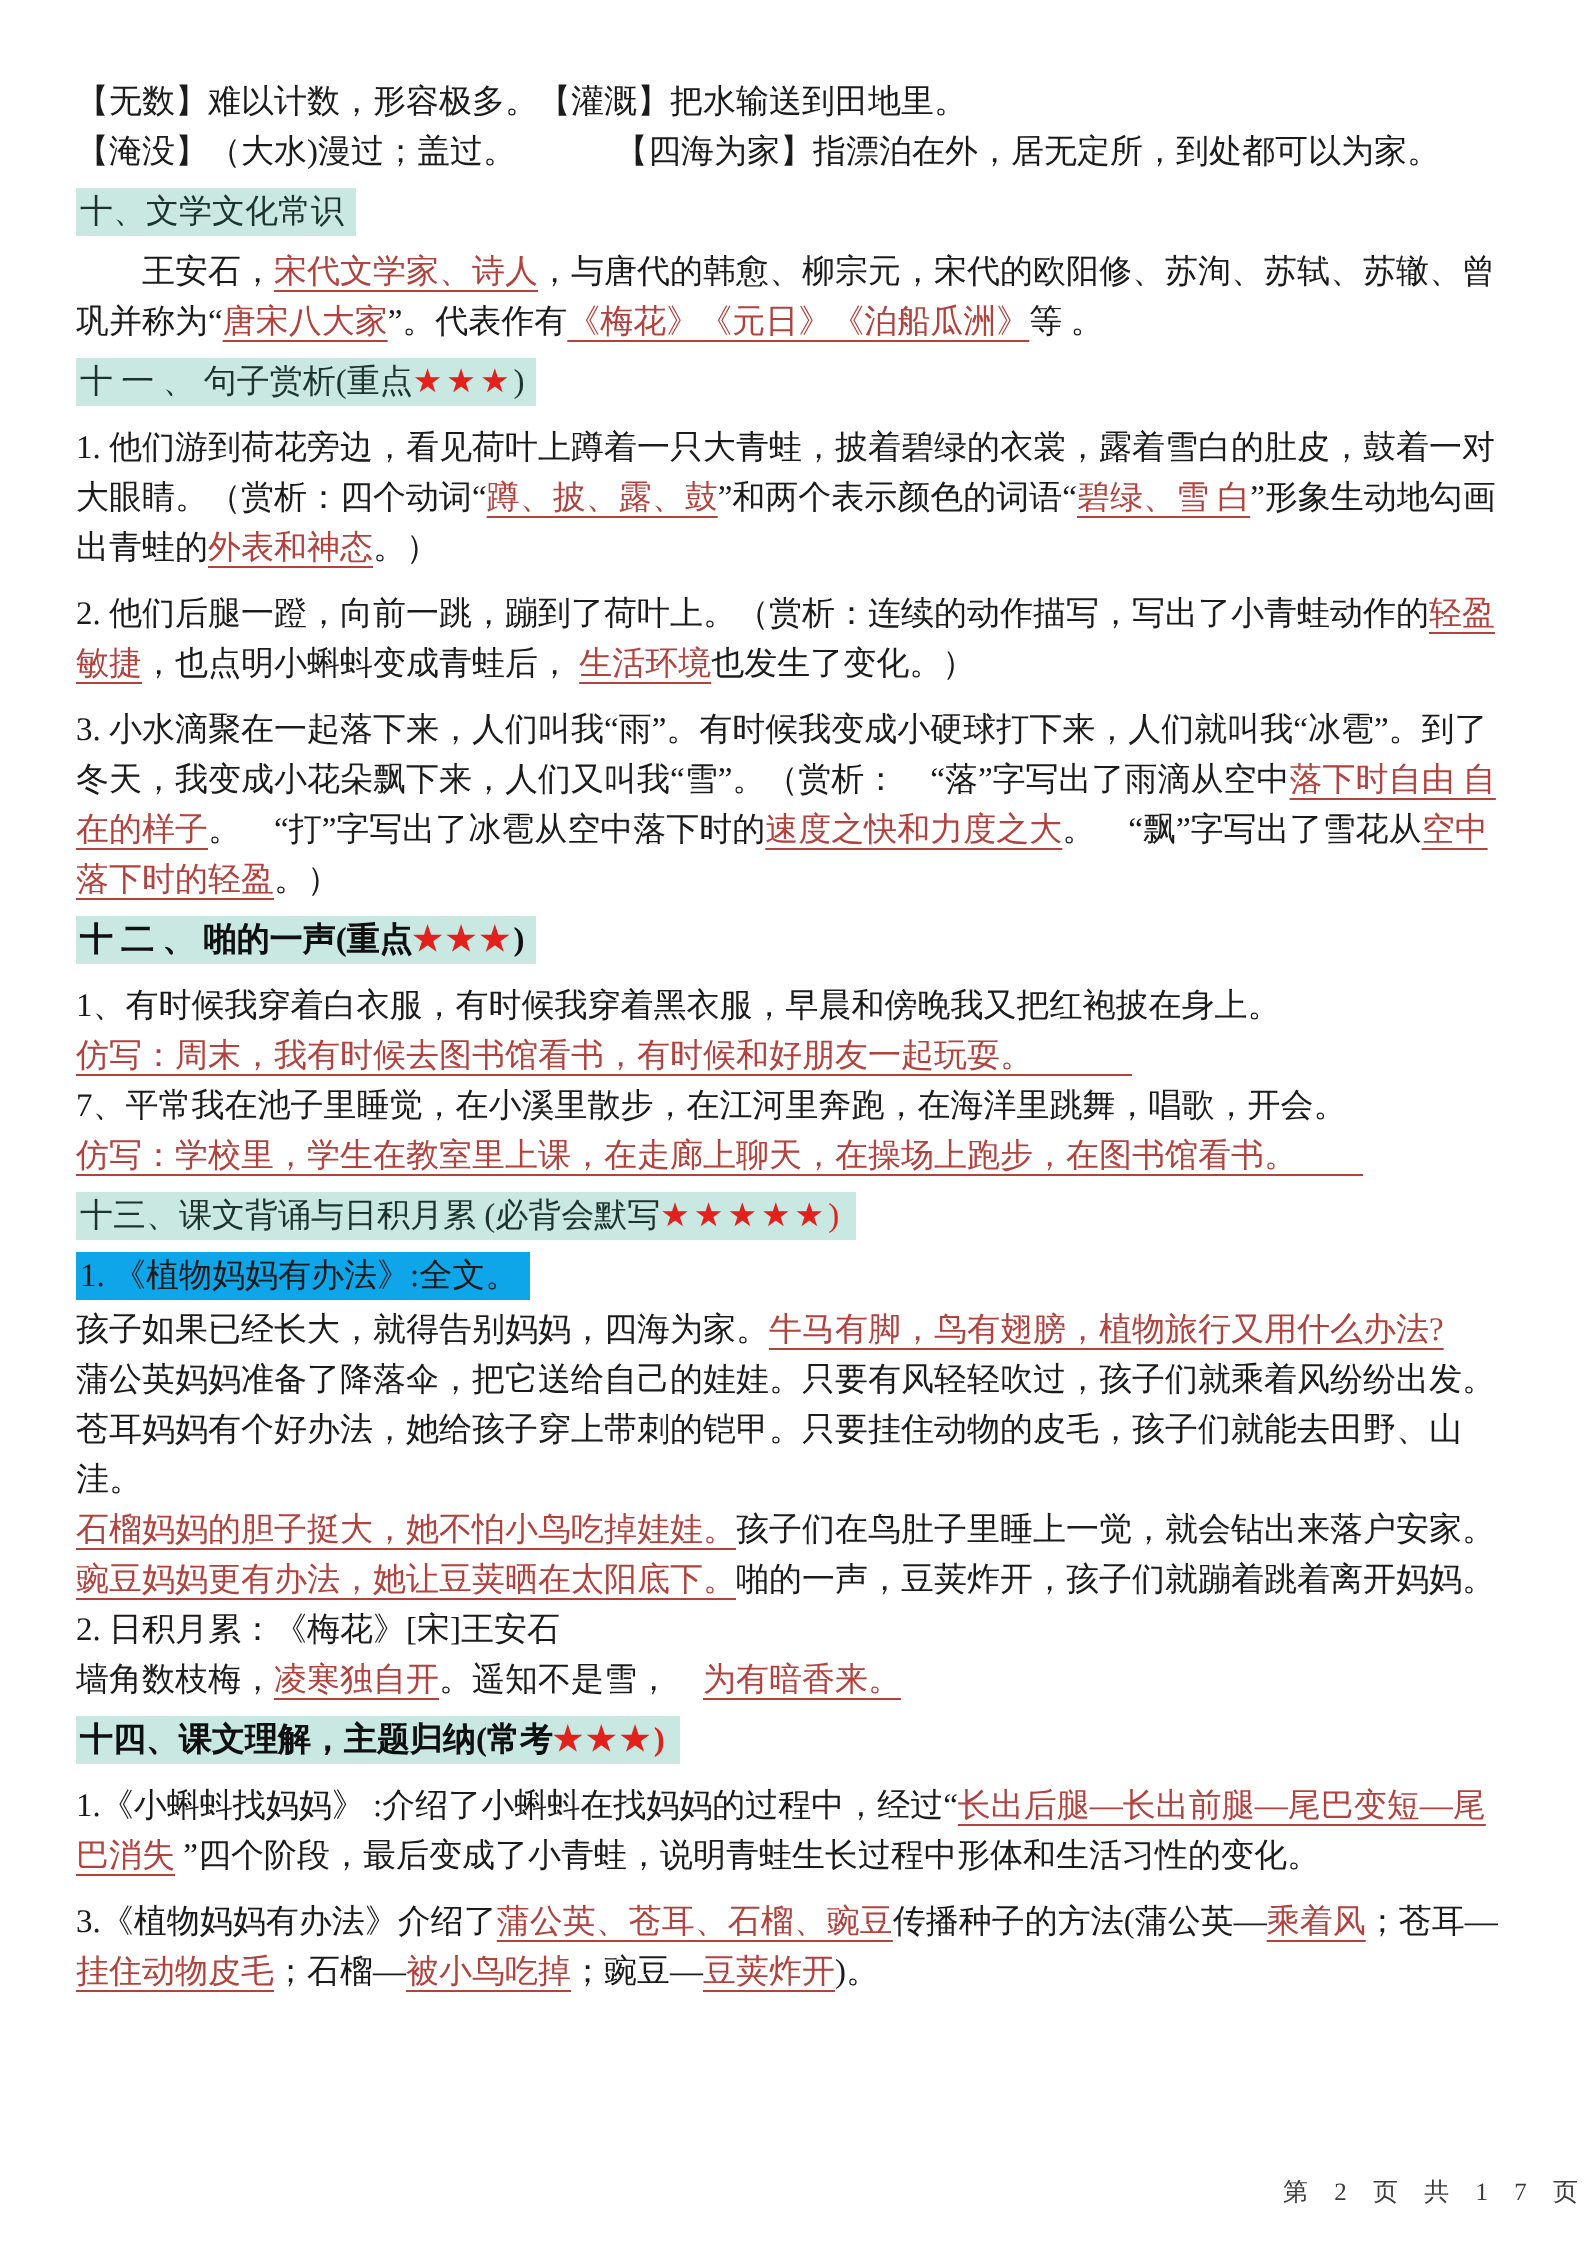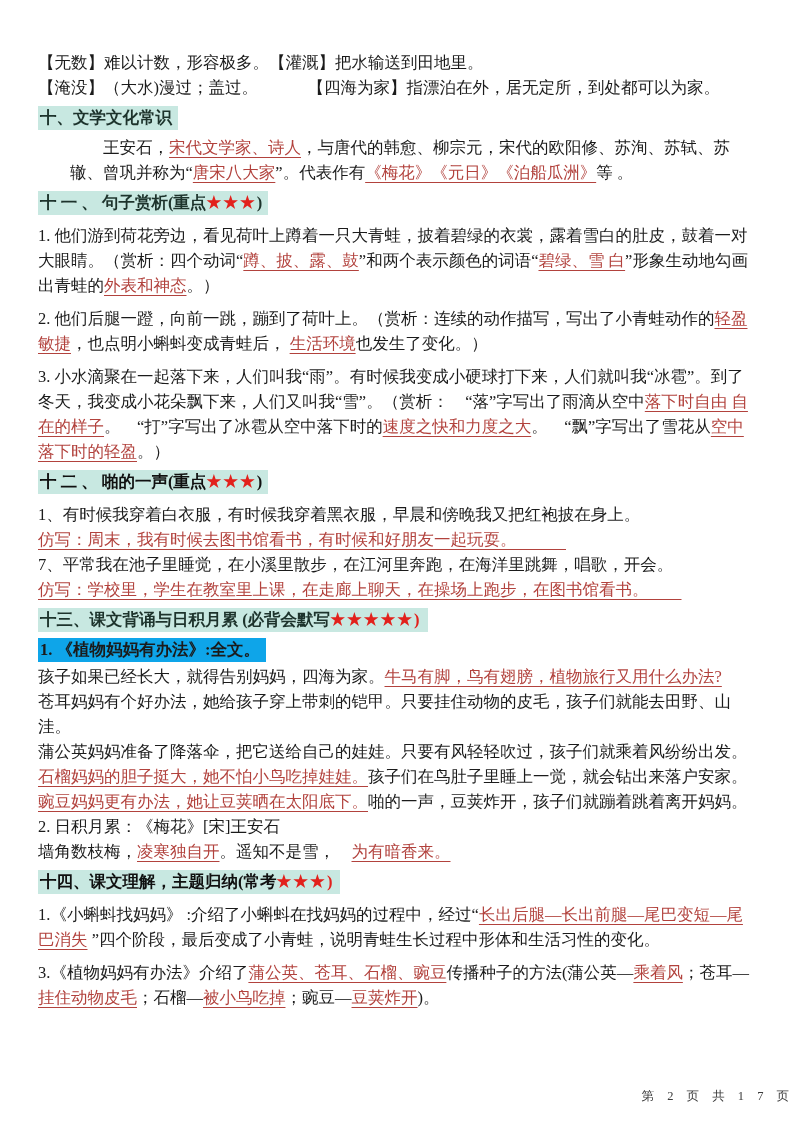--- a/index.html
+++ b/index.html
@@ -2,31 +2,31 @@
 <html><head>
 <meta charset="utf-8">
 <style>
   html,body{margin:0;padding:0;}
   body{
     width:794px;height:1122px;background:#ffffff;position:relative;overflow:hidden;
     font-family:"Liberation Serif","DejaVu Serif",serif;
   }
   .page{
     position:absolute;inset:0;box-sizing:border-box;
-    padding:50px 38px 0 38px;
+    padding:38px 38px 0 38px;
     color:#1b1b1b;font-size:16.5px;line-height:25px;
   }
   .blk{margin:0;}
   .pg{margin-top:8px;}
   .ln{margin:0;}
   .h{margin:5px 0 5px 0;color:#1d332c;}
   .hb{font-weight:bold;color:#101010;}
   .sub{margin:2px 0;}
-  .indent{text-indent:2em;margin-left:32px;}
-  .hl{padding:2px 6px 3px 2px;font-weight:bold;}
+  .indent{text-indent:2em;}
+  .hl{padding:2px 6px 3px 2px;}
   .hl-cyan{background:#c8e8e1;}
   .hl-cream{background:#0ea5e9;}
   .r{color:#b2423d;text-decoration:underline;text-decoration-color:#b2423d;text-underline-offset:4px;}
   .st{color:#e2211c;letter-spacing:2px;}
   .footer{
     position:absolute;left:0;right:0;bottom:13px;text-align:right;
     font-size:12.5px;letter-spacing:5px;color:#3a3a3a;
   }
 </style>
 </head>
@@ -43,22 +43,22 @@
       <div class="blk pg"><span>2. 他们后腿一蹬，向前一跳，蹦到了荷叶上。（赏析：连续的动作描写，写出了小青蛙动作的</span><span class="r">轻盈敏捷</span><span>，也点明小蝌蚪变成青蛙后， </span><span class="r">生活环境</span><span>也发生了变化。）</span></div>
       <div class="blk pg"><span>3. 小水滴聚在一起落下来，人们叫我“雨”。有时候我变成小硬球打下来，人们就叫我“冰雹”。到了冬天，我变成小花朵飘下来，人们又叫我“雪”。（赏析：　“落”字写出了雨滴从空中</span><span class="r">落下时自由 自在的样子</span><span>。　“打”字写出了冰雹从空中落下时的</span><span class="r">速度之快和力度之大</span><span>。　“飘”字写出了雪花从</span><span class="r">空中落下时的轻盈</span><span>。）</span></div>
       <div class="blk h hb pg"><span class="hl hl-cyan"><span>十 二 、 啪的一声(重点</span><span class="st">★★★</span><span>)</span></span></div>
       <div class="blk pg"><span>1、有时候我穿着白衣服，有时候我穿着黑衣服，早晨和傍晚我又把红袍披在身上。</span></div>
       <div class="blk ln"><span class="r">仿写：周末，我有时候去图书馆看书，有时候和好朋友一起玩耍。　　　</span></div>
       <div class="blk ln"><span>7、平常我在池子里睡觉，在小溪里散步，在江河里奔跑，在海洋里跳舞，唱歌，开会。</span></div>
       <div class="blk ln"><span class="r">仿写：学校里，学生在教室里上课，在走廊上聊天，在操场上跑步，在图书馆看书。　　</span></div>
       <div class="blk h"><span class="hl hl-cyan"><span>十三、课文背诵与日积月累 (必背会默写</span><span class="st">★★★★★</span><span class="st">)</span></span></div>
       <div class="blk sub"><span class="hl hl-cream"><span>1. 《植物妈妈有办法》:全文。</span></span></div>
       <div class="blk ln"><span>孩子如果已经长大，就得告别妈妈，四海为家。</span><span class="r">牛马有脚，鸟有翅膀，植物旅行又用什么办法?</span></div>
+      <div class="blk ln"><span>蒲公英妈妈准备了降落伞，把它送给自己的娃娃。只要有风轻轻吹过，孩子们就乘着风纷纷出发。</span></div>
       <div class="blk ln"><span>苍耳妈妈有个好办法，她给孩子穿上带刺的铠甲。只要挂住动物的皮毛，孩子们就能去田野、山洼。</span></div>
-      <div class="blk ln"><span>蒲公英妈妈准备了降落伞，把它送给自己的娃娃。只要有风轻轻吹过，孩子们就乘着风纷纷出发。</span></div>
       <div class="blk ln"><span class="r">石榴妈妈的胆子挺大，她不怕小鸟吃掉娃娃。</span><span>孩子们在鸟肚子里睡上一觉，就会钻出来落户安家。</span></div>
       <div class="blk ln"><span class="r">豌豆妈妈更有办法，她让豆荚晒在太阳底下。</span><span>啪的一声，豆荚炸开，孩子们就蹦着跳着离开妈妈。</span></div>
       <div class="blk ln"><span>2. 日积月累：《梅花》[宋]王安石</span></div>
       <div class="blk ln"><span>墙角数枝梅，</span><span class="r">凌寒独自开</span><span>。遥知不是雪，　</span><span class="r">为有暗香来。</span></div>
       <div class="blk h hb pg"><span class="hl hl-cyan"><span>十四、课文理解，主题归纳(常考</span><span class="st">★★★</span><span class="st">)</span></span></div>
       <div class="blk pg"><span>1.《小蝌蚪找妈妈》 :介绍了小蝌蚪在找妈妈的过程中，经过“</span><span class="r">长出后腿—长出前腿—尾巴变短—尾巴消失</span><span> ”四个阶段，最后变成了小青蛙，说明青蛙生长过程中形体和生活习性的变化。</span></div>
       <div class="blk pg"><span>3.《植物妈妈有办法》介绍了</span><span class="r">蒲公英、苍耳、石榴、豌豆</span><span>传播种子的方法(蒲公英—</span><span class="r">乘着风</span><span>；苍耳—</span><span class="r">挂住动物皮毛</span><span>；石榴—</span><span class="r">被小鸟吃掉</span><span>；豌豆—</span><span class="r">豆荚炸开</span><span>)。</span></div>
     </div>
   <div class="footer">第 2 页 共 1 7 页</div>
 </div>

